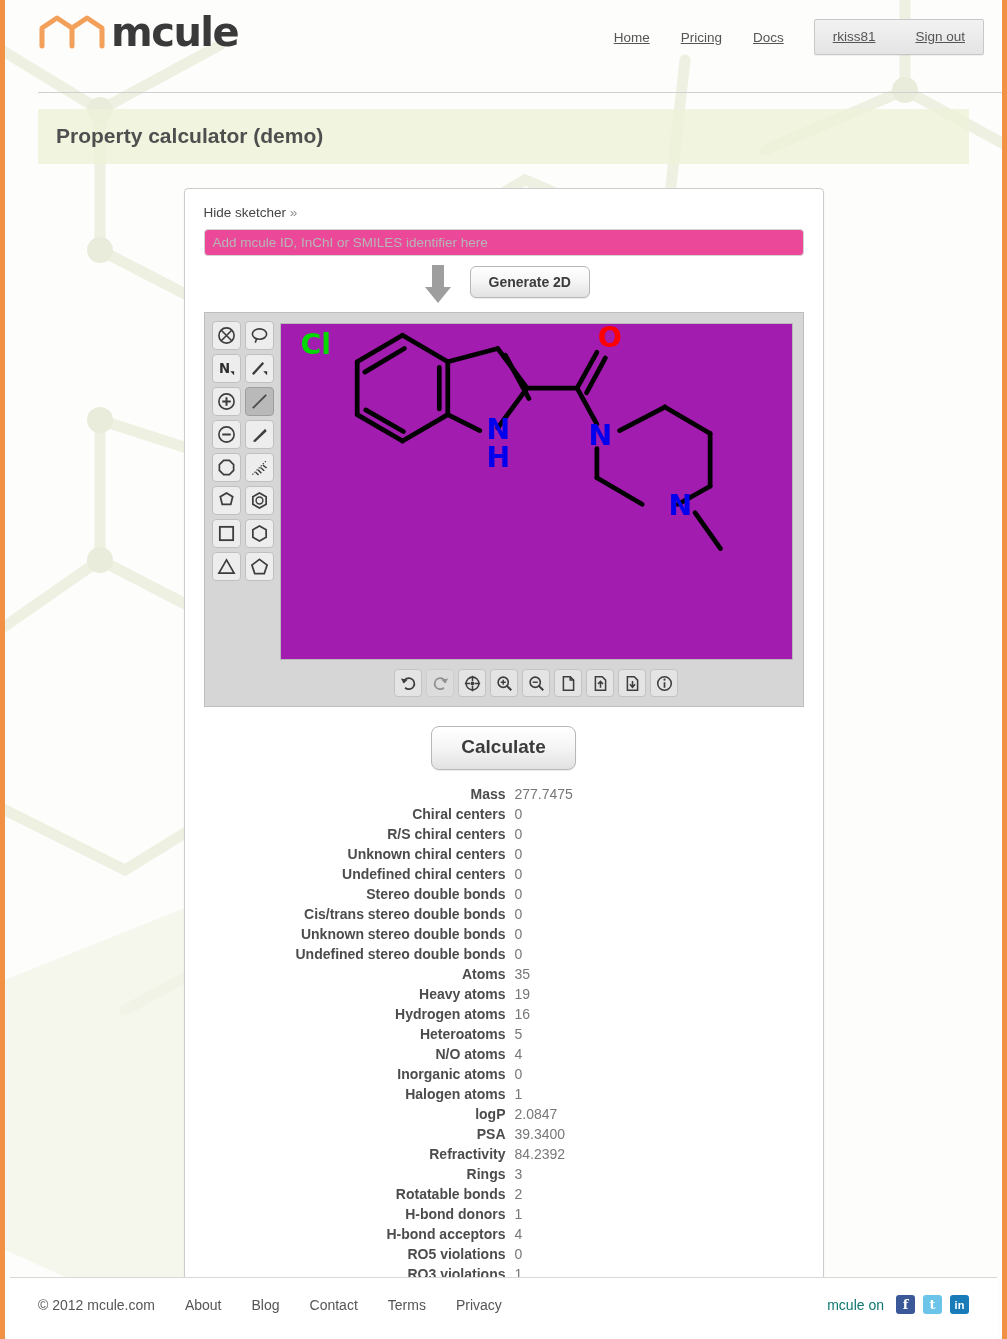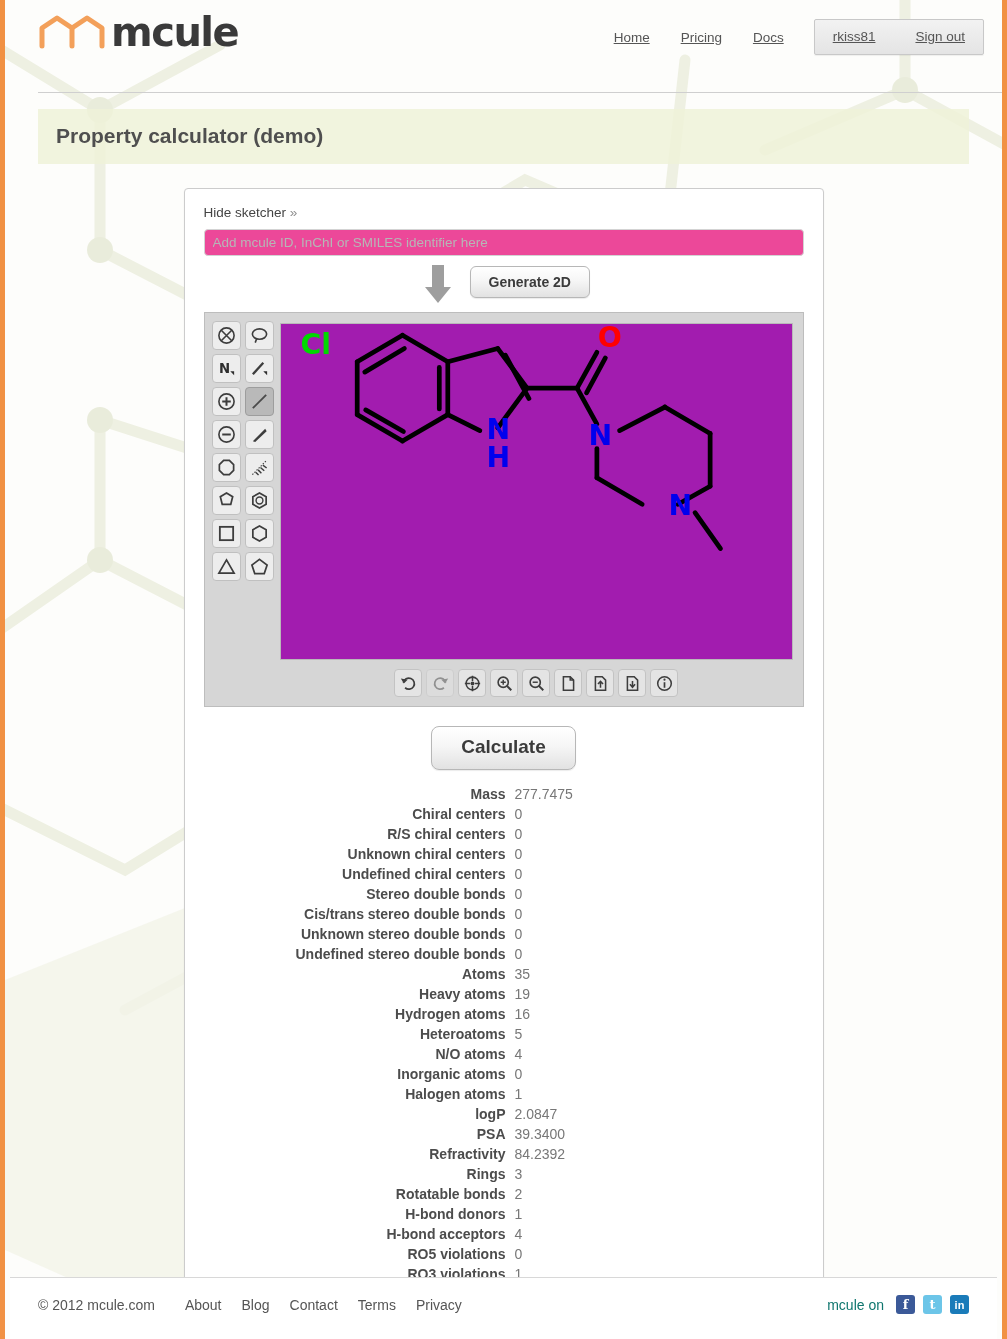--- a/index.html
+++ b/index.html
@@ -148,21 +148,21 @@
   .res-value{ color:#777; }
 
   
   .footer{
     position:absolute; left:5px; right:5px; bottom:0;
     height:62px; border-top:1px solid #d8d8d8;
     display:flex; align-items:center; padding:0 28px 8px 28px;
     background:#fff; z-index:3;
   }
   .footer a, .footer span.copy{ color:#555; font-size:14px; text-decoration:none; }
-  .footer .links{ display:flex; gap:20px; align-items:center; }
+  .footer .links{ display:flex; gap:30px; align-items:center; }
   .footer .copy{ margin-right:30px; }
   .social{ margin-left:auto; display:flex; align-items:center; gap:8px; }
   .social .lbl{ color:#0f766e; font-size:14px; margin-right:4px; }
   .sicon{
     width:19px; height:19px; border-radius:3px; display:flex;
     align-items:center; justify-content:center;
     color:#fff; font-weight:bold; font-size:13px;
     font-family:"DejaVu Serif", serif;
   }
   .s-fb{ background:#3b5998; }

